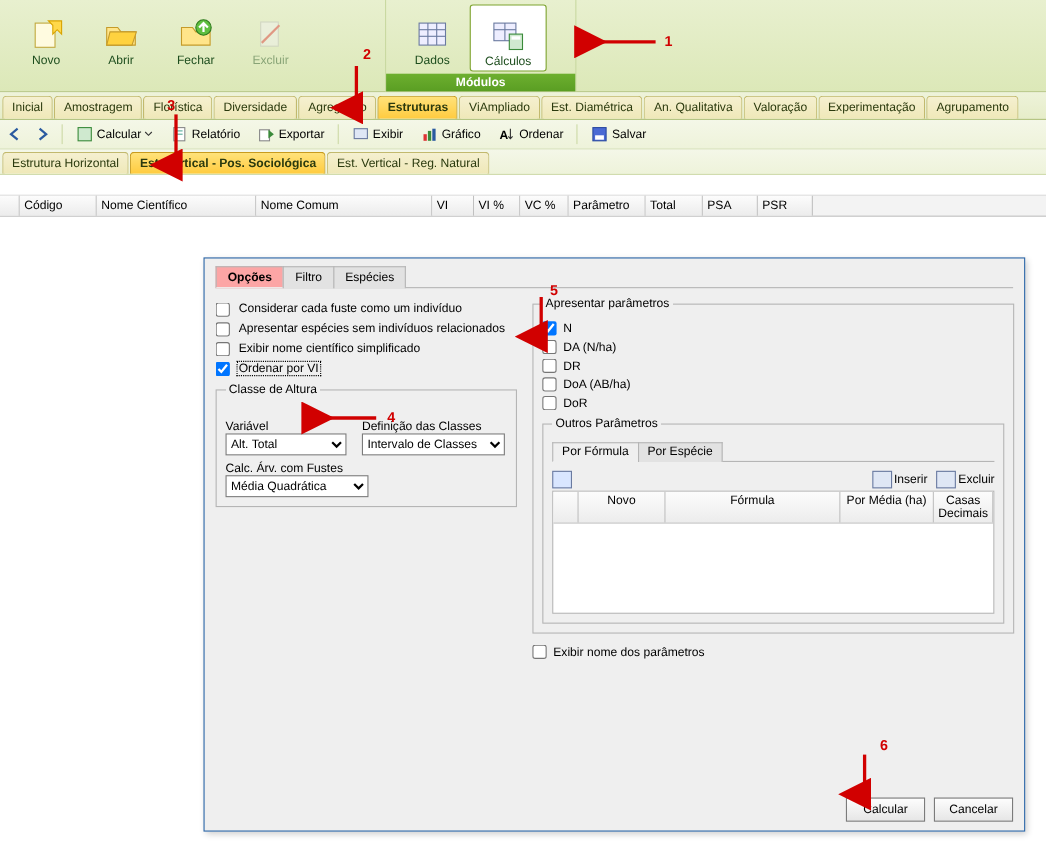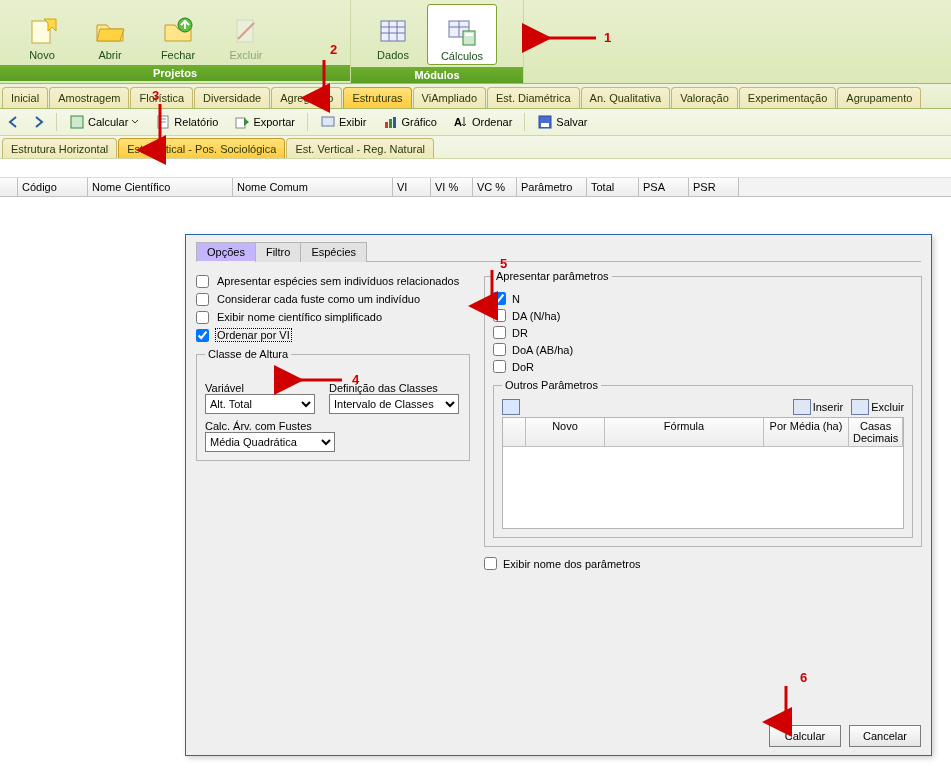--- a/index.html
+++ b/index.html
@@ -9,21 +9,21 @@
 .rib-items{display:flex;padding:4px 8px 2px}
 .rib-btn{display:flex;flex-direction:column;align-items:center;justify-content:flex-end;width:60px;height:55px;padding:2px 4px;cursor:pointer}
 .rib-btn.disabled{opacity:.45;cursor:default}
 .rib-btn.active{background:#fff;border:1px solid #7da32e;border-radius:3px}
 .rib-ico{width:32px;height:32px;display:flex;align-items:center;justify-content:center}
 .rib-lbl{margin-top:2px;font-size:11px;color:#1e4e1e}
 .rib-title{background:linear-gradient(#6daf2f,#5a9e23);color:#fff;font-size:11px;text-align:center;padding:2px 0;font-weight:bold}
 
 .tabrow{display:flex;align-items:flex-end;background:linear-gradient(#eef3da,#e6edc9);height:24px;padding:0 2px;border-bottom:1px solid #a6b96a}
 .tab{background:linear-gradient(#f5f0d0,#efe8b8);border:1px solid #c2b96e;border-bottom:none;border-radius:4px 4px 0 0;padding:2px 8px;margin-right:1px;font-size:11px;color:#2b3a0e;cursor:pointer;height:16px;display:flex;align-items:center}
-.tab.active{background:linear-gradient(#ffe27a,#ffcb3f);border-color:#c89b1f;font-weight:normal}
+.tab.active{background:linear-gradient(#ffe27a,#ffcb3f);border-color:#c89b1f;font-weight:bold}
 
 .toolbar{display:flex;align-items:center;background:linear-gradient(#f4f7e8,#eef3da);height:26px;border-bottom:1px solid #ccd9a6;padding:0 4px;gap:8px}
 .tbtn{display:flex;align-items:center;gap:3px;padding:2px 4px;cursor:pointer;font-size:11px;color:#000}
 .tbtn .ti{width:16px;height:16px}
 .navbtn{width:18px;height:18px;display:flex;align-items:center;justify-content:center;cursor:pointer}
 .sep{width:1px;height:18px;background:#ccd9a6}
 
 .subtabs{display:flex;align-items:flex-end;background:linear-gradient(#f4f7e8,#eef3da);height:22px;padding:0 2px;border-bottom:1px solid #ccd9a6}
 .subtabs .tab{height:15px}
 
@@ -31,21 +31,21 @@
 .gh{border-right:1px solid #c0c0c0;padding:3px 4px;font-size:11px;color:#000;background:linear-gradient(#fcfcfc,#ececec);text-align:left;box-sizing:border-box}
 .gh:first-child{width:18px}
 
 .dlg{position:absolute;left:185px;top:234px;width:745px;height:520px;background:#efefef;border:1px solid #2b66a8;box-shadow:2px 2px 6px rgba(0,0,0,.2)}
 .dlg-title{display:flex;align-items:center;height:22px;padding:0 6px;background:#f4f4f4;font-size:11px}
 .dlg-title .tico{width:16px;height:16px;margin-right:4px}
 .dlg-close{margin-left:auto;width:18px;height:18px;display:flex;align-items:center;justify-content:center;font-size:14px;cursor:pointer}
 .dlg-body{padding:6px 10px 6px 10px;height:calc(100% - 62px);box-sizing:border-box;position:relative}
 .dlg-tabs{display:flex;border-bottom:1px solid #b5b5b5;margin-bottom:8px}
 .dtab{padding:3px 10px;border:1px solid #b5b5b5;border-bottom:none;background:#efefef;margin-right:-1px;cursor:pointer;position:relative;top:1px}
-.dtab.active{background:#c4b5fd;border-bottom:1px solid #efefef;font-weight:normal}
+.dtab.active{background:#fca5a5;border-bottom:1px solid #efefef;font-weight:bold}
 .dtab:not(.active){background:#e2e2e2}
 .dlg-cols{display:flex;gap:14px}
 .col{flex:0 0 auto}
 .chk{display:flex;align-items:center;gap:6px;margin:4px 0;font-size:11px}
 .chk input{margin:0}
 .chk .boxlbl{border:1px dotted transparent;padding:0 1px}
 .chk.focus .boxlbl{border-color:#000}
 fieldset{border:1px solid #b5b5b5;padding:6px 8px 8px;margin:6px 0 0}
 legend{font-size:11px;padding:0 3px}
 .field-row{display:flex;gap:14px;margin-top:16px}
@@ -108,21 +108,20 @@
       <div class="rib-btn disabled">
         <div class="rib-ico">
             <svg width="32" height="32">
               <rect x="7" y="5" width="16" height="22" fill="#f2f2f2" stroke="#bbb"></rect>
               <line x1="8" y1="24" x2="24" y2="8" stroke="#d33" stroke-width="2"></line>
             </svg>
           </div>
         <div class="rib-lbl">Excluir</div>
       </div>
     </div>
-    <div class="rib-title">Projetos</div>
   </div>
   <div class="rib-group" style="width:172px">
     <div class="rib-items">
       <div class="rib-btn">
         <div class="rib-ico">
             <svg width="32" height="32">
               <rect x="4" y="6" width="24" height="20" fill="#eef" stroke="#6a7aa0"></rect>
               <line x1="4" y1="12" x2="28" y2="12" stroke="#6a7aa0"></line>
               <line x1="4" y1="18" x2="28" y2="18" stroke="#6a7aa0"></line>
               <line x1="12" y1="6" x2="12" y2="26" stroke="#6a7aa0"></line>
@@ -256,25 +255,25 @@
     <div class="dlg-tabs">
       <div class="dtab active">Opções</div>
       <div class="dtab">Filtro</div>
       <div class="dtab">Espécies</div>
     </div>
     <div class="dlg-cols">
 
       <div class="col" style="width:274px">
         <label class="chk">
             <input type="checkbox" style="">
-            <span class="boxlbl">Apresentar espécies sem indivíduos relacionados</span>
+            <span class="boxlbl">Considerar cada fuste como um indivíduo</span>
           </label>
         <label class="chk">
             <input type="checkbox" style="">
-            <span class="boxlbl">Considerar cada fuste como um indivíduo</span>
+            <span class="boxlbl">Apresentar espécies sem indivíduos relacionados</span>
           </label>
         <label class="chk">
             <input type="checkbox" style="">
             <span class="boxlbl">Exibir nome científico simplificado</span>
           </label>
         <label class="chk focus">
             <input type="checkbox" checked="" style="">
             <span class="boxlbl">Ordenar por VI</span>
           </label>
         <fieldset>
@@ -314,20 +313,24 @@
           <label class="chk">
               <input type="checkbox" style="">
               <span>DoA (AB/ha)</span>
             </label>
           <label class="chk">
               <input type="checkbox" style="">
               <span>DoR</span>
             </label>
           <fieldset>
             <legend>Outros Parâmetros</legend>
+            <div class="inner-tabs">
+              <div class="itab active">Por Fórmula</div>
+              <div class="itab">Por Espécie</div>
+            </div>
             <div class="mini-tb">
               <span class="mini-ico" style="background:#d9e6ff"></span>
               <span class="spacer"></span>
               <span class="mini-btn">
                   <span class="mini-ico"></span>
                   <span>Inserir</span>
                 </span>
               <span class="mini-btn">
                   <span class="mini-ico"></span>
                   <span>Excluir</span>

